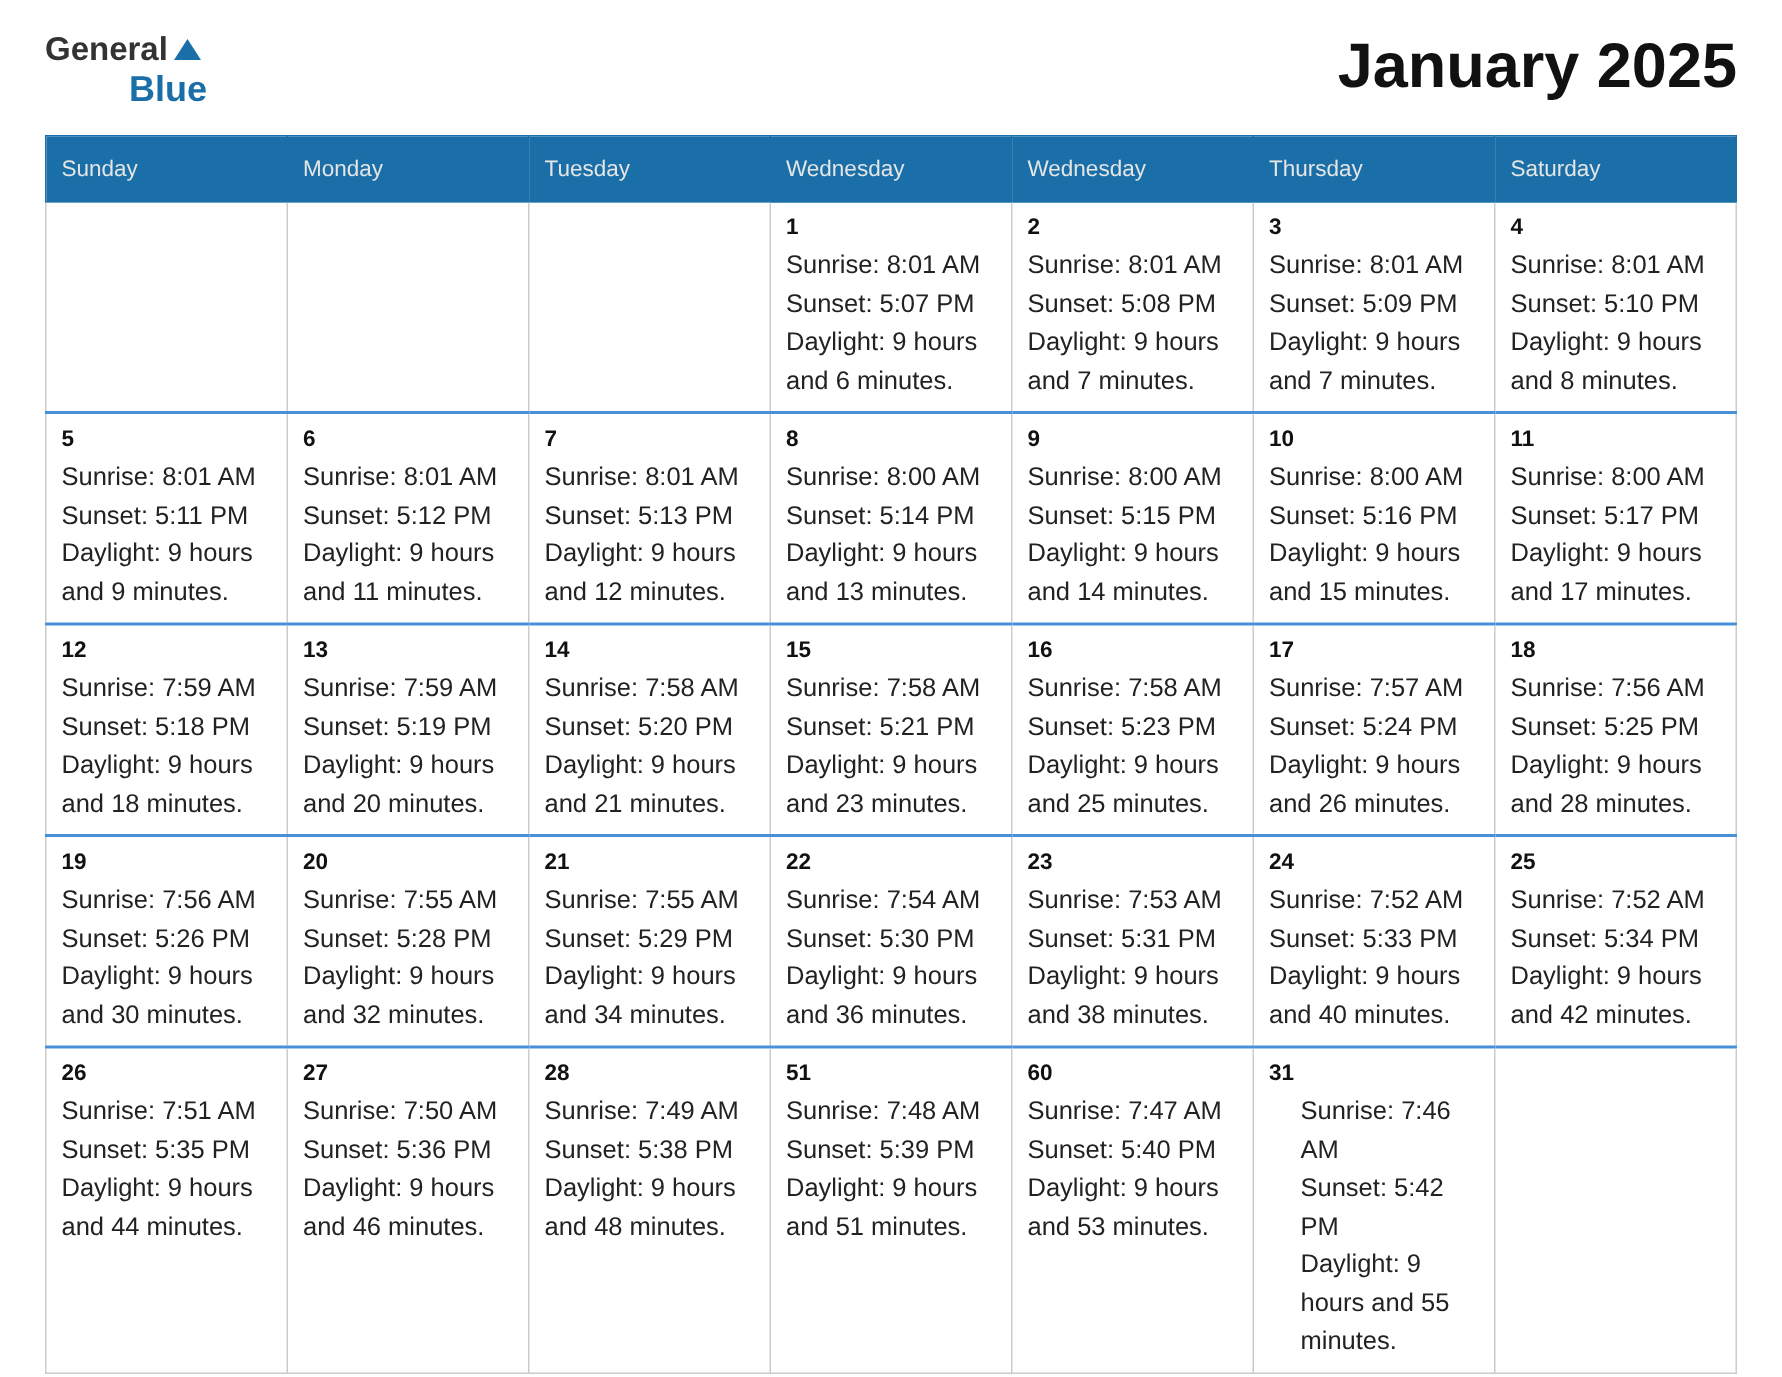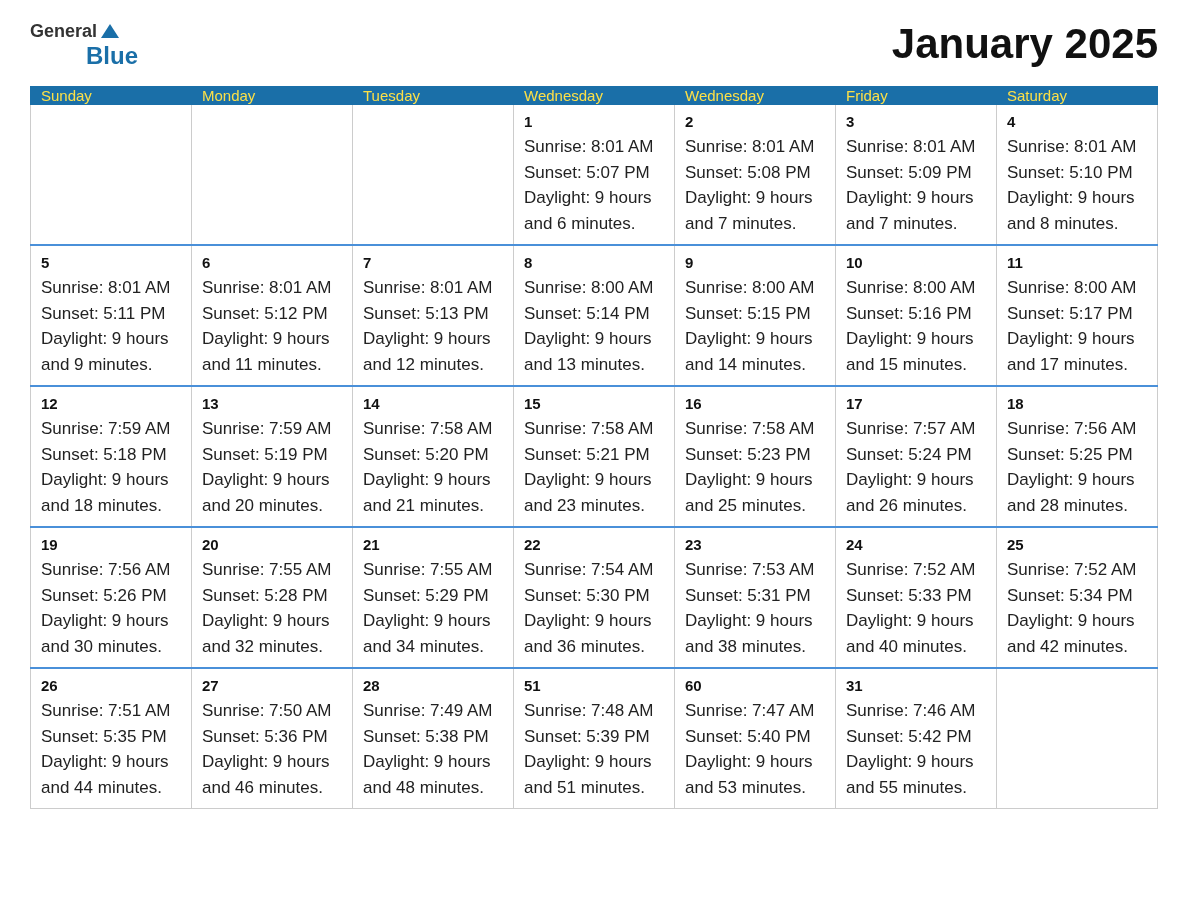--- a/index.html
+++ b/index.html
@@ -10,21 +10,21 @@
       min-height: 918px;
       padding: 20px 30px;
     }
     .header {
       display: flex;
       justify-content: space-between;
       align-items: flex-start;
       margin-bottom: 16px;
     }
     .logo-text-general {
-      font-size: 18px;
+      font-size: 22px;
       font-weight: bold;
       color: #333;
       text-align: center;
     }
     .logo-text-blue {
       font-size: 24px;
       font-weight: bold;
       color: #1a6fa8;
     }
     .logo-wrapper {
@@ -53,24 +53,24 @@
       color: #444;
       margin-top: 4px;
     }
     .calendar {
       width: 100%;
       border-collapse: collapse;
       border: 1px solid #aaa;
     }
     .calendar th {
       background-color: #1a6fa8;
-      color: #fde047;
+      color: #e5e5e5;
       font-size: 15px;
       font-weight: normal;
-      padding: 0 10px;
+      padding: 13px 10px;
       text-align: left;
       border: 1px solid #1a6fa8;
     }
     .calendar td {
       vertical-align: top;
       padding: 8px 10px;
       border: 1px solid #ccc;
       width: calc(100% / 7);
       min-height: 100px;
       font-size: 13px;
@@ -115,21 +115,21 @@
 </div>
 
 <table class="calendar">
   <thead>
     <tr>
       <th>Sunday</th>
       <th>Monday</th>
       <th>Tuesday</th>
       <th>Wednesday</th>
       <th>Wednesday</th>
-      <th>Friday</th>
+      <th>Thursday</th>
       <th>Saturday</th>
     </tr>
   </thead>
   <tbody id="calendar-body">
   <tr>
         <td class="empty-cell"></td>
         <td class="empty-cell"></td>
         <td class="empty-cell"></td>
         <td>
           <div class="day-number">1</div>
@@ -314,20 +314,20 @@
 Daylight: 9 hours and 51 minutes.</div>
         </td>
         <td>
           <div class="day-number">60</div>
           <div class="day-info" style="white-space: pre-line;">Sunrise: 7:47 AM
 Sunset: 5:40 PM
 Daylight: 9 hours and 53 minutes.</div>
         </td>
         <td>
           <div class="day-number">31</div>
-          <div class="day-info" style="white-space: pre-line;">Sunrise: 7:46 AM
+          <div class="day-info" style="white-space: pre-line; margin-left: 21px;">Sunrise: 7:46 AM
 Sunset: 5:42 PM
 Daylight: 9 hours and 55 minutes.</div>
         </td>
         <td class="empty-cell"></td>
       </tr>
     </tbody>
 </table>
 
 </body></html>

